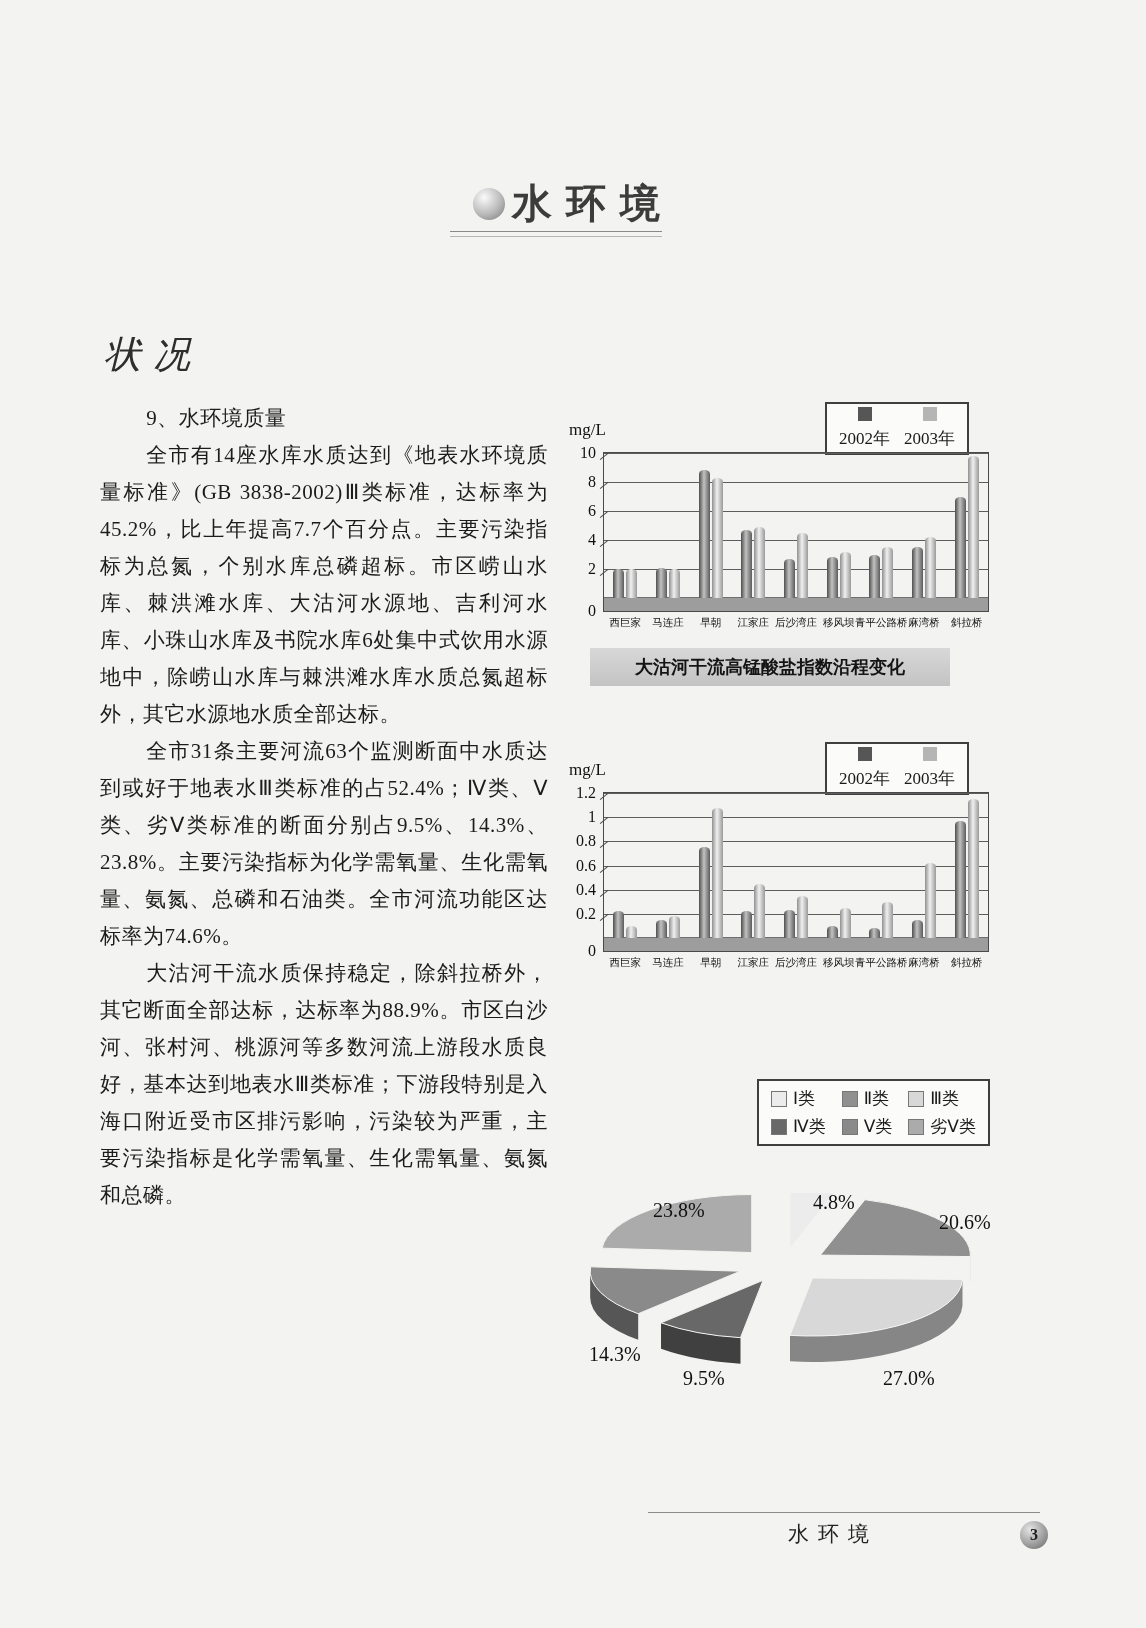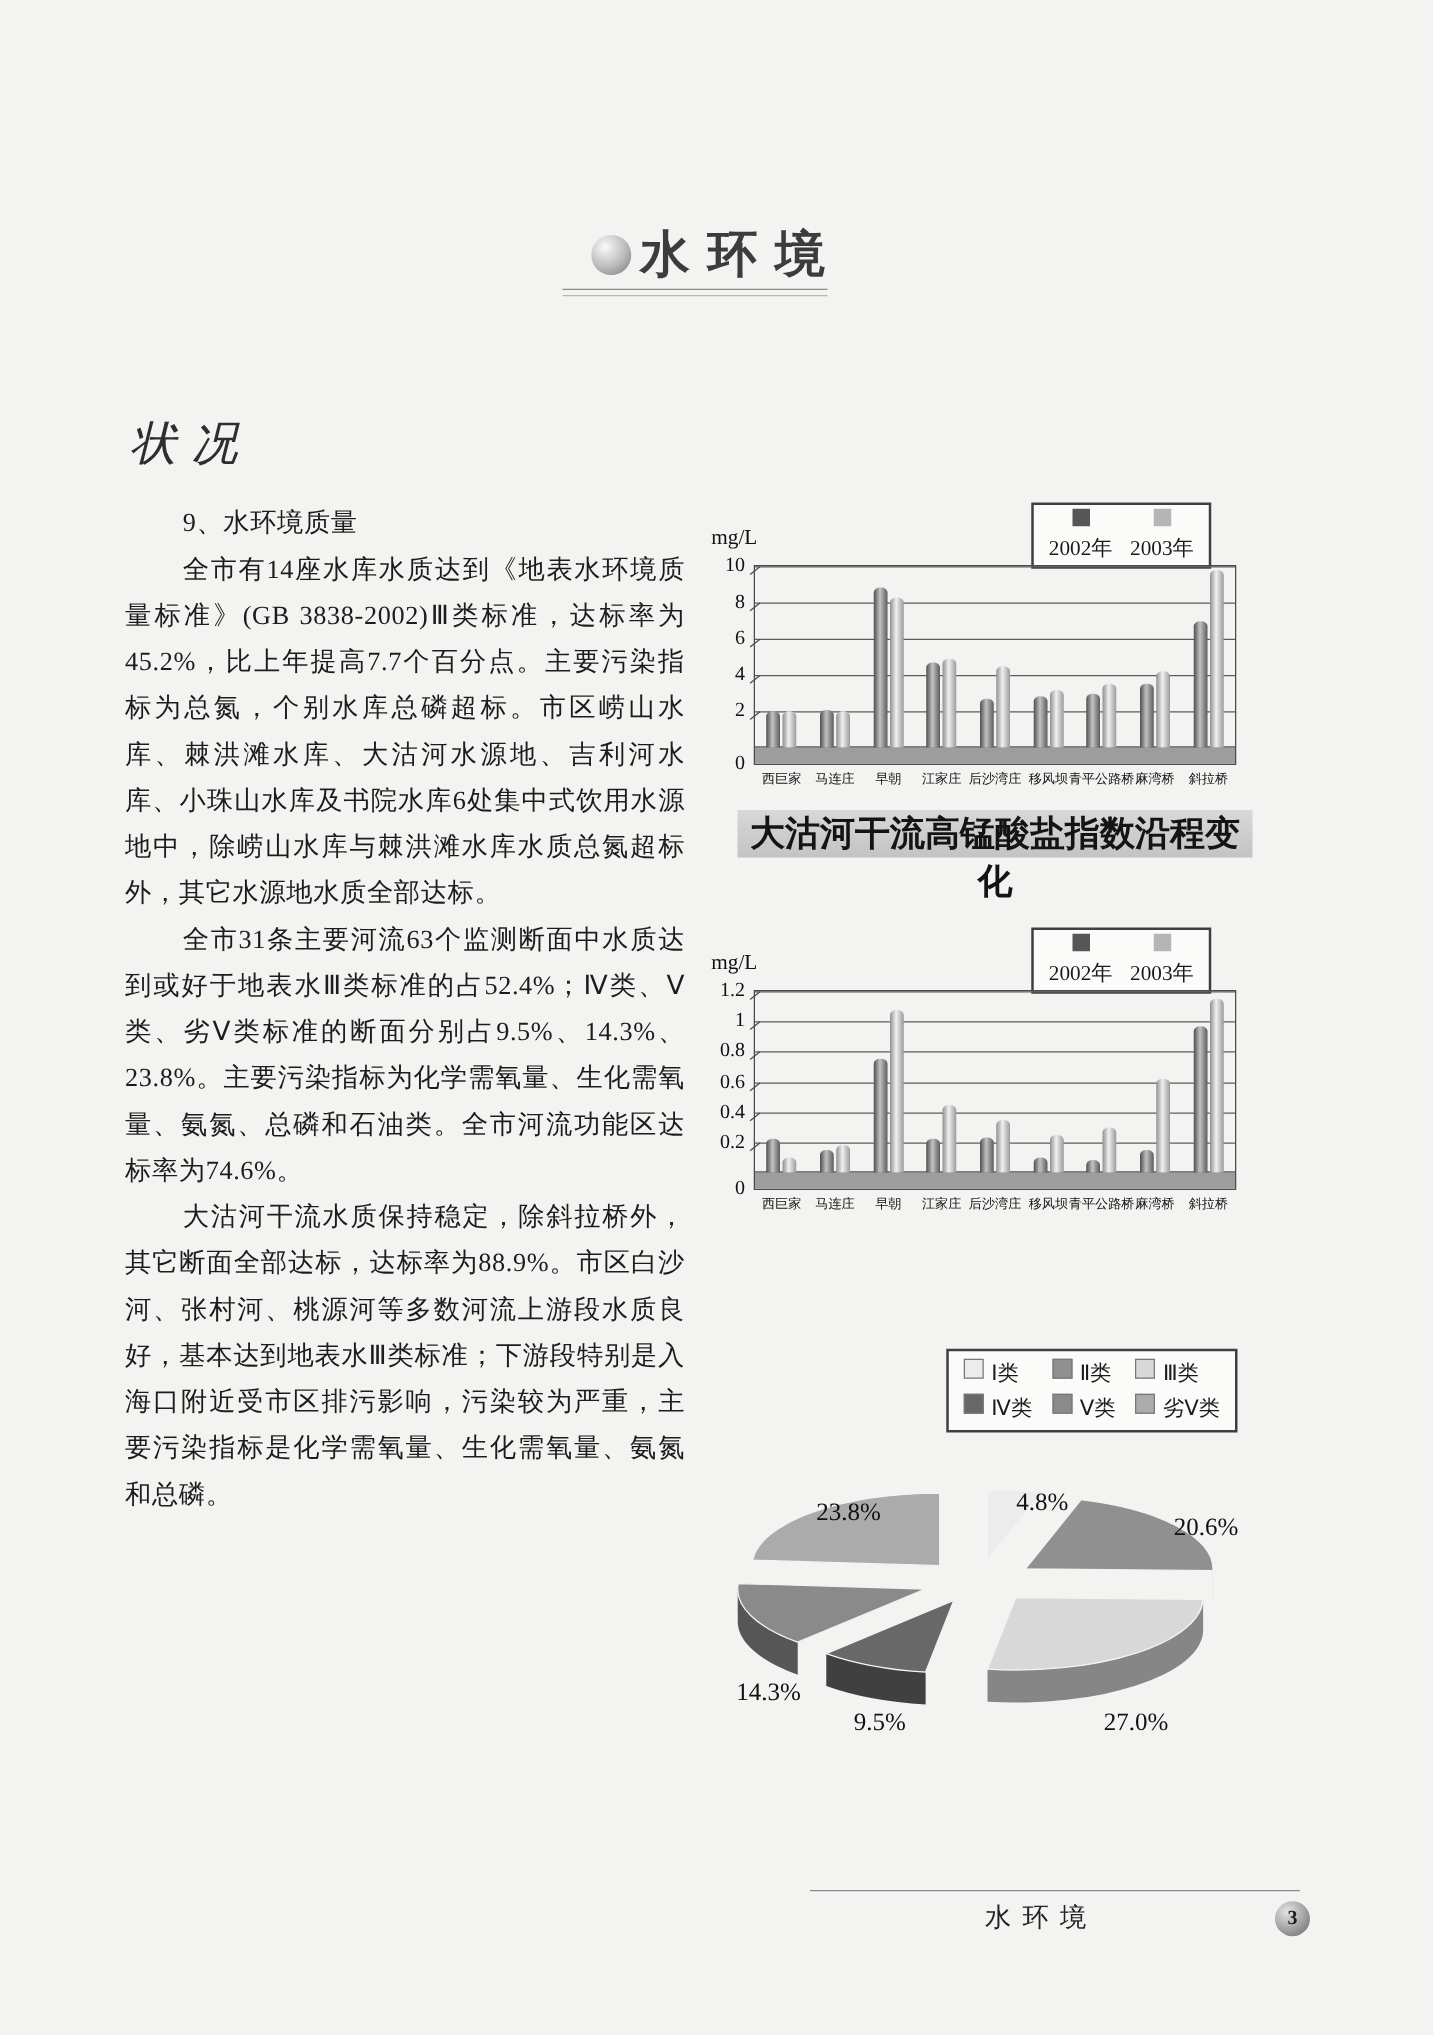--- a/index.html
+++ b/index.html
@@ -36,30 +36,30 @@
     border-top:1px solid #6f6f6f;}
   .bar{position:absolute;border-radius:5px 5px 0 0 / 4px 4px 0 0;}
   .bar.s0{background:linear-gradient(90deg,#4e4e4e,#c2c2c2 45%,#5c5c5c);}
   .bar.s1{background:linear-gradient(90deg,#8f8f8f,#f0f0f0 45%,#9a9a9a);}
   .ticklabel{position:absolute;right:calc(100% + 8px);transform:translateY(-50%);
     font-size:16px;color:#111;white-space:nowrap;}
   .tickmark{position:absolute;left:-5px;width:10px;height:1px;background:#4a4a4a;
     transform:rotate(-38deg);}
   .catlabel{position:absolute;transform:translateX(-50%);font-size:10.5px;color:#111;
     white-space:nowrap;}
-  .charttitle{position:absolute;left:25px;width:412px;height:38px;line-height:38px;
+  .charttitle{position:absolute;left:25px;width:360px;height:38px;line-height:38px;
     text-align:center;font-family:"Liberation Sans",sans-serif;font-weight:bold;
-    font-size:28px;color:#141414;background:linear-gradient(180deg,#d8d8d8,#c3c3c3);}
+    font-size:18px;color:#141414;background:linear-gradient(180deg,#d8d8d8,#c3c3c3);}
 
   
   .pie-block{position:absolute;left:565px;top:1075px;width:430px;height:410px;}
   .pielegend{position:absolute;right:5px;top:4px;border:2px solid #3f3f3f;background:#fbfbfa;
     display:grid;grid-template-columns:repeat(3,auto);gap:5px 16px;padding:6px 12px;
     font-size:17px;color:#1a1a1a;}
-  .pielegend .item{display:flex;gap:6px;}
+  .pielegend .item{display:flex;align-items:center;gap:6px;}
   .pielabel{position:absolute;font-size:20px;color:#111;}
 
   
   .foot-rule{position:absolute;left:648px;top:1512px;width:392px;height:1px;background:#8b8b8b;}
   .foot-label{position:absolute;left:788px;top:1520px;font-size:21px;color:#222;letter-spacing:9px;}
   .page-ball{position:absolute;left:1020px;top:1521px;width:28px;height:28px;border-radius:50%;
     background:radial-gradient(circle at 35% 30%, #e4e4e4, #a0a0a0 55%, #6b6b6b 95%);
     text-align:center;line-height:28px;font-size:16px;font-weight:bold;color:#1d1d1d;}
 </style>
 </head>

